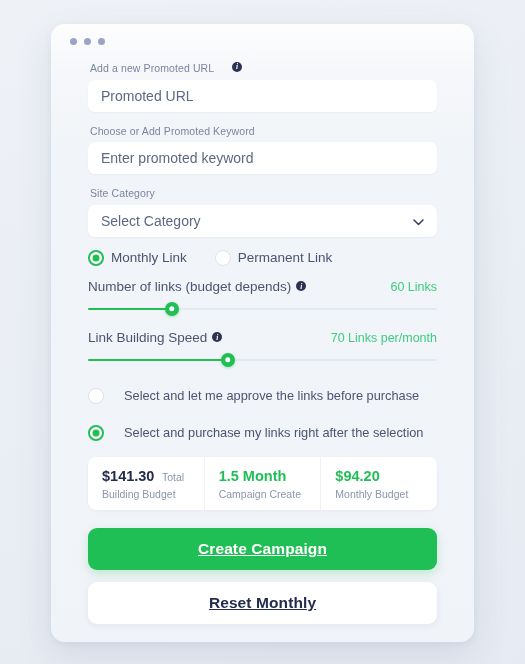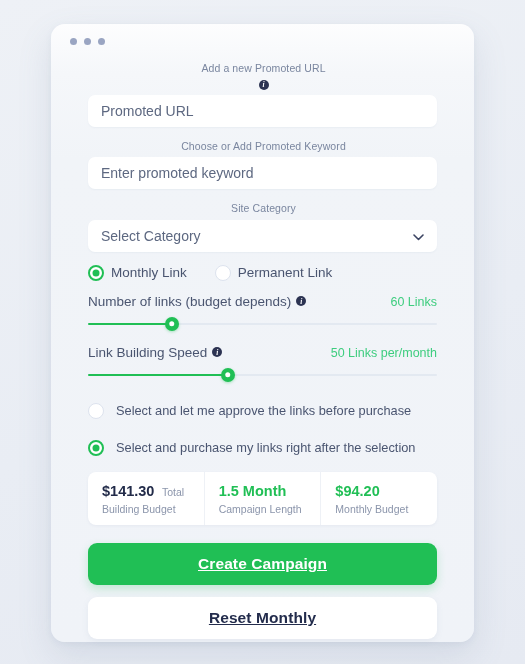--- a/index.html
+++ b/index.html
@@ -51,24 +51,23 @@
   .form {
     padding: 4px 37px 0 37px;
     box-sizing: border-box;
   }
   .field-label {
     font-size: 10.5px;
     color: #7a869f;
     letter-spacing: 0.1px;
     margin: 0 0 5px 2px;
     display: flex;
-    align-items: center;
-    gap: 5px;
+    align-items: flex-start;
+    gap: 18px;
     line-height: 1.2;
-    flex-direction: column;
   }
   .info-icon {
     display: inline-flex;
     align-items: center;
     justify-content: center;
     width: 10px;
     height: 10px;
     border-radius: 50%;
     background: #2c3352;
     color: #ffffff;
@@ -204,21 +203,21 @@
     border-radius: 50%;
     background: #ffffff;
   }
   .checklist {
     margin-top: 6px;
     margin-bottom: 16px;
   }
   .check-row {
     display: flex;
     align-items: center;
-    gap: 12px;
+    gap: 20px;
     margin-bottom: 6px;
     margin-top: 21px;
   }
   .check-label {
     font-size: 12.8px;
     color: #4a5570;
   }
   .summary {
     display: flex;
     background: #ffffff;
@@ -349,21 +348,21 @@
           <div class="thumb" id="thumb-links" style="left: 24%;"></div>
         </div>
       </div>
 
       <div>
         <div class="slider-head">
           <div class="slider-title">
             <span>Link Building Speed</span>
             <span class="info-icon">i</span>
           </div>
-          <div class="slider-value">50 Links per/month</div>
+          <div class="slider-value">70 Links per/month</div>
         </div>
         <div class="slider">
           <div class="track"></div>
           <div class="track-fill" id="fill-speed" style="width: 40%;"></div>
           <div class="thumb" id="thumb-speed" style="left: 40%;"></div>
         </div>
       </div>
 
       <div class="checklist">
         <label class="check-row">
@@ -382,21 +381,21 @@
             <span class="sum-amount">$141.30</span>
             <span class="sum-unit">Total</span>
           </div>
           <div class="sum-caption">Building Budget</div>
         </div>
         <div class="sum-cell">
           <div class="sum-top">
             <span class="sum-amount green">1.5 Month</span>
             <span class="sum-unit"></span>
           </div>
-          <div class="sum-caption">Campaign Length</div>
+          <div class="sum-caption">Campaign Create</div>
         </div>
         <div class="sum-cell">
           <div class="sum-top">
             <span class="sum-amount green">$94.20</span>
             <span class="sum-unit"></span>
           </div>
           <div class="sum-caption">Monthly Budget</div>
         </div>
       </div>
 

